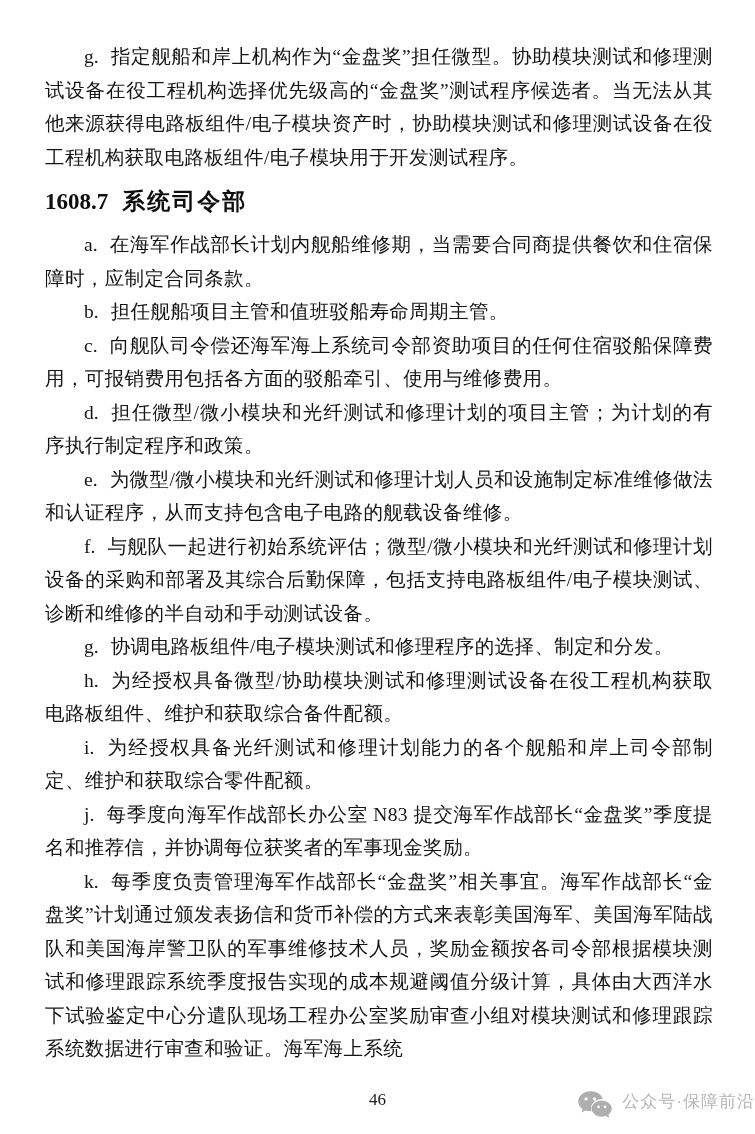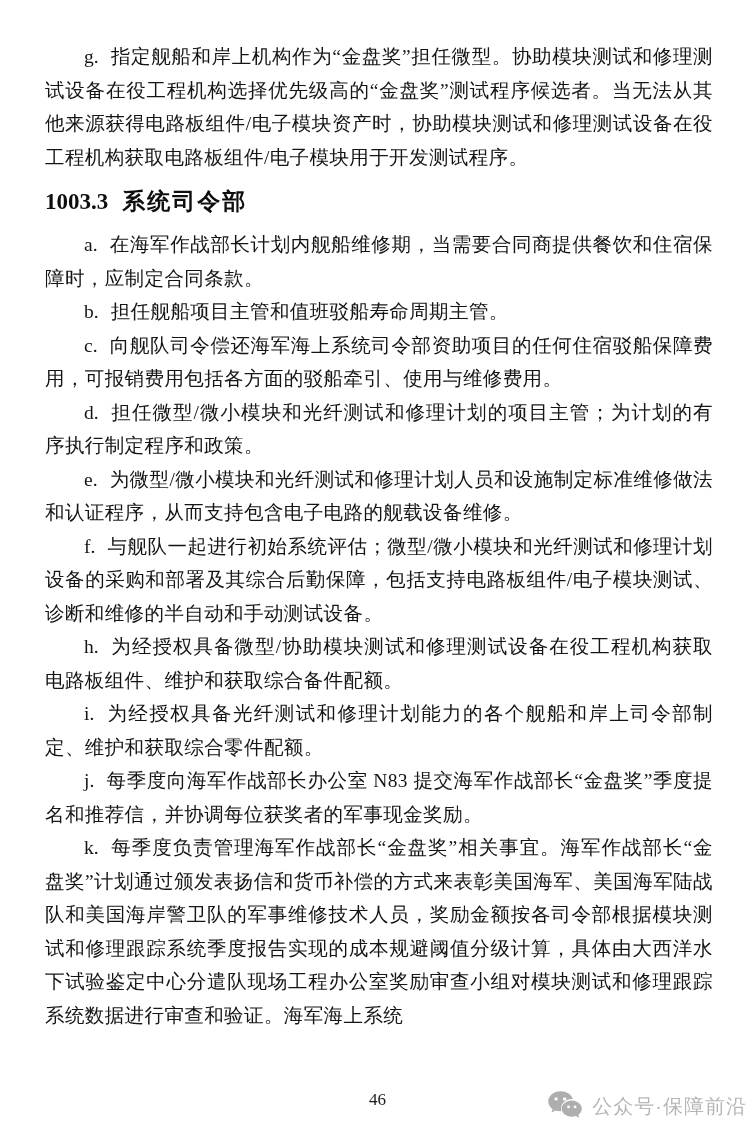--- a/index.html
+++ b/index.html
@@ -45,63 +45,66 @@
     position: absolute;
     left: 0;
     right: 0;
     bottom: 24px;
     text-align: center;
     font-size: 17px;
     color: #1a1a1a;
   }
   .watermark {
     position: absolute;
-    right: 8px;
+    right: 0;
     bottom: 14px;
     display: flex;
-    align-items: flex-end;
+    align-items: flex-start;
     gap: 9px;
     color: #b6b6b6;
     font-family: "Liberation Sans", "DejaVu Sans", sans-serif;
-    font-size: 20px;
+    font-size: 17px;
     letter-spacing: 1px;
     user-select: none;
   }
   .watermark svg { display: block; }
 </style>
 </head>
 <body>
 
 <main class="page">
 
   <p class="para">
     <span class="marker">g.</span><span>指定舰船和岸上机构作为“金盘奖”担任微型。协助模块测试和修理测试设备在役工程机构选择优先级高的“金盘奖”测试程序候选者。当无法从其他来源获得电路板组件/电子模块资产时，协助模块测试和修理测试设备在役工程机构获取电路板组件/电子模块用于开发测试程序。</span>
   </p>
 
   <h2 class="heading">
-    <span class="h-num">1003.3</span><span class="h-title">系统司令部</span>
+    <span class="h-num">1608.7</span><span class="h-title">系统司令部</span>
   </h2>
 
   <p class="para">
     <span class="marker">a.</span><span>在海军作战部长计划内舰船维修期，当需要合同商提供餐饮和住宿保障时，应制定合同条款。</span>
   </p>
   <p class="para">
     <span class="marker">b.</span><span>担任舰船项目主管和值班驳船寿命周期主管。</span>
   </p>
   <p class="para">
     <span class="marker">c.</span><span>向舰队司令偿还海军海上系统司令部资助项目的任何住宿驳船保障费用，可报销费用包括各方面的驳船牵引、使用与维修费用。</span>
   </p>
   <p class="para">
     <span class="marker">d.</span><span>担任微型/微小模块和光纤测试和修理计划的项目主管；为计划的有序执行制定程序和政策。</span>
   </p>
   <p class="para">
     <span class="marker">e.</span><span>为微型/微小模块和光纤测试和修理计划人员和设施制定标准维修做法和认证程序，从而支持包含电子电路的舰载设备维修。</span>
   </p>
   <p class="para">
     <span class="marker">f.</span><span>与舰队一起进行初始系统评估；微型/微小模块和光纤测试和修理计划设备的采购和部署及其综合后勤保障，包括支持电路板组件/电子模块测试、诊断和维修的半自动和手动测试设备。</span>
+  </p>
+  <p class="para">
+    <span class="marker">g.</span><span>协调电路板组件/电子模块测试和修理程序的选择、制定和分发。</span>
   </p>
   <p class="para">
     <span class="marker">h.</span><span>为经授权具备微型/协助模块测试和修理测试设备在役工程机构获取电路板组件、维护和获取综合备件配额。</span>
   </p>
   <p class="para">
     <span class="marker">i.</span><span>为经授权具备光纤测试和修理计划能力的各个舰船和岸上司令部制定、维护和获取综合零件配额。</span>
   </p>
   <p class="para">
     <span class="marker">j.</span><span>每季度向海军作战部长办公室 N83 提交海军作战部长“金盘奖”季度提名和推荐信，并协调每位获奖者的军事现金奖励。</span>
   </p>

